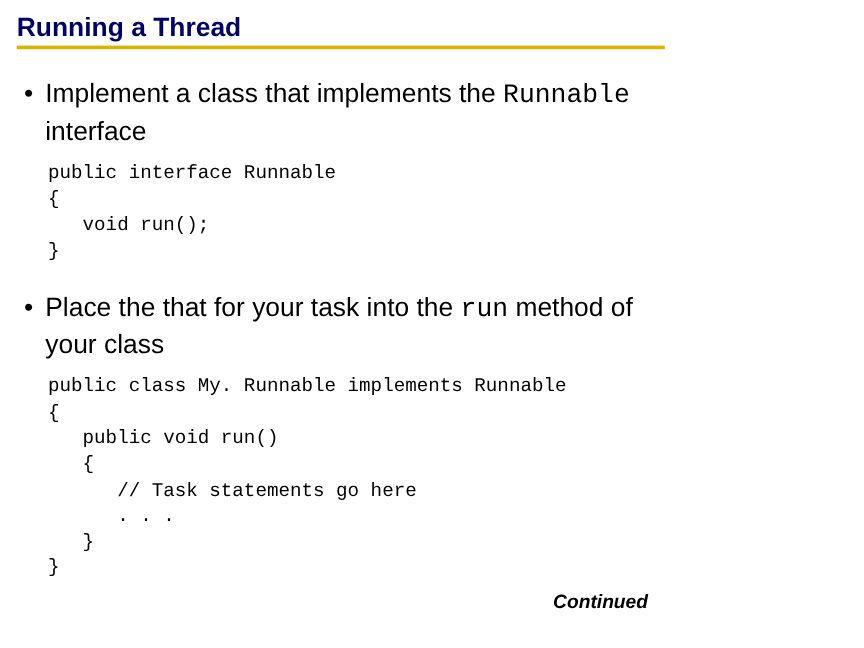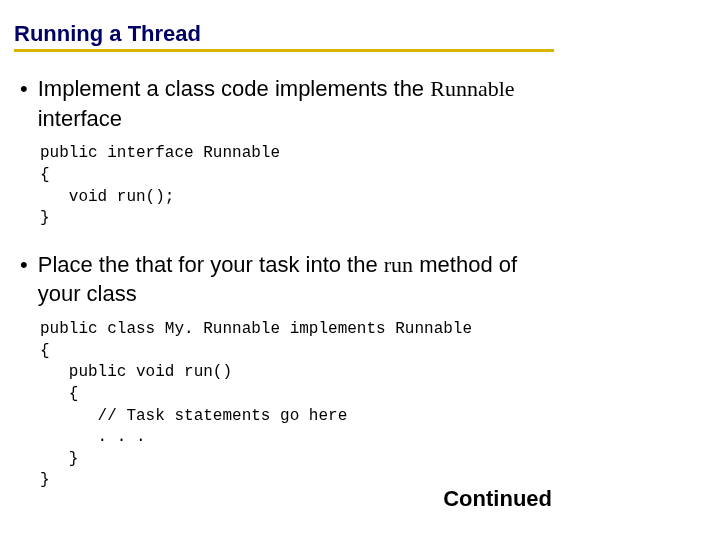--- a/index.html
+++ b/index.html
@@ -9,21 +9,21 @@
     height: 540px;
     background: #fff;
     font-family: Arial, Helvetica, sans-serif;
     color: #000;
     overflow: hidden;
   }
   .slide {
     box-sizing: border-box;
     width: 568px;
     height: 540px;
-    padding: 21px 14px 10px 14px;
+    padding: 10px 14px 10px 14px;
     position: relative;
   }
   .title {
     font-size: 22px;
     font-weight: bold;
     color: #000066;
     padding-bottom: 4px;
     margin-bottom: 18px;
   }
   .title-rule {
@@ -41,52 +41,53 @@
     font-size: 22px;
     line-height: 1;
     margin-right: 10px;
     flex: 0 0 auto;
   }
   .bullet .text {
     flex: 1 1 auto;
     line-height: 1.35;
   }
   .mono {
-    font-family: Liberation Serif, serif;
+    font-family: Liberation Mono, monospace;
   }
   .codeblock {
     font-family: "Courier New", Courier, monospace;
     font-size: 16px;
     white-space: pre;
     line-height: 1.35;
     margin: 8px 0 20px 26px;
     color: #000;
   }
   .continued {
     position: absolute;
-    right: 16px;
+    right: 28px;
     bottom: 28px;
     font-weight: bold;
-    font-size: 22px;
+    font-style: italic;
+    font-size: 16px;
   }
 </style>
 </head>
 <body>
 
 <div class="slide">
 
   <div class="title">
     <span>Running a Thread</span>
     <div class="title-rule"></div>
   </div>
 
   <div class="bullet">
     <span class="dot">•</span>
     <span class="text">
-      <span>Implement a class code implements the </span><span class="mono">Runnable</span><span> interface</span>
+      <span>Implement a class that implements the </span><span class="mono">Runnable</span><span> interface</span>
     </span>
   </div>
 
   <div class="codeblock">public interface Runnable
 {
    void run();
 }</div>
 
   <div class="bullet">
     <span class="dot">•</span>

